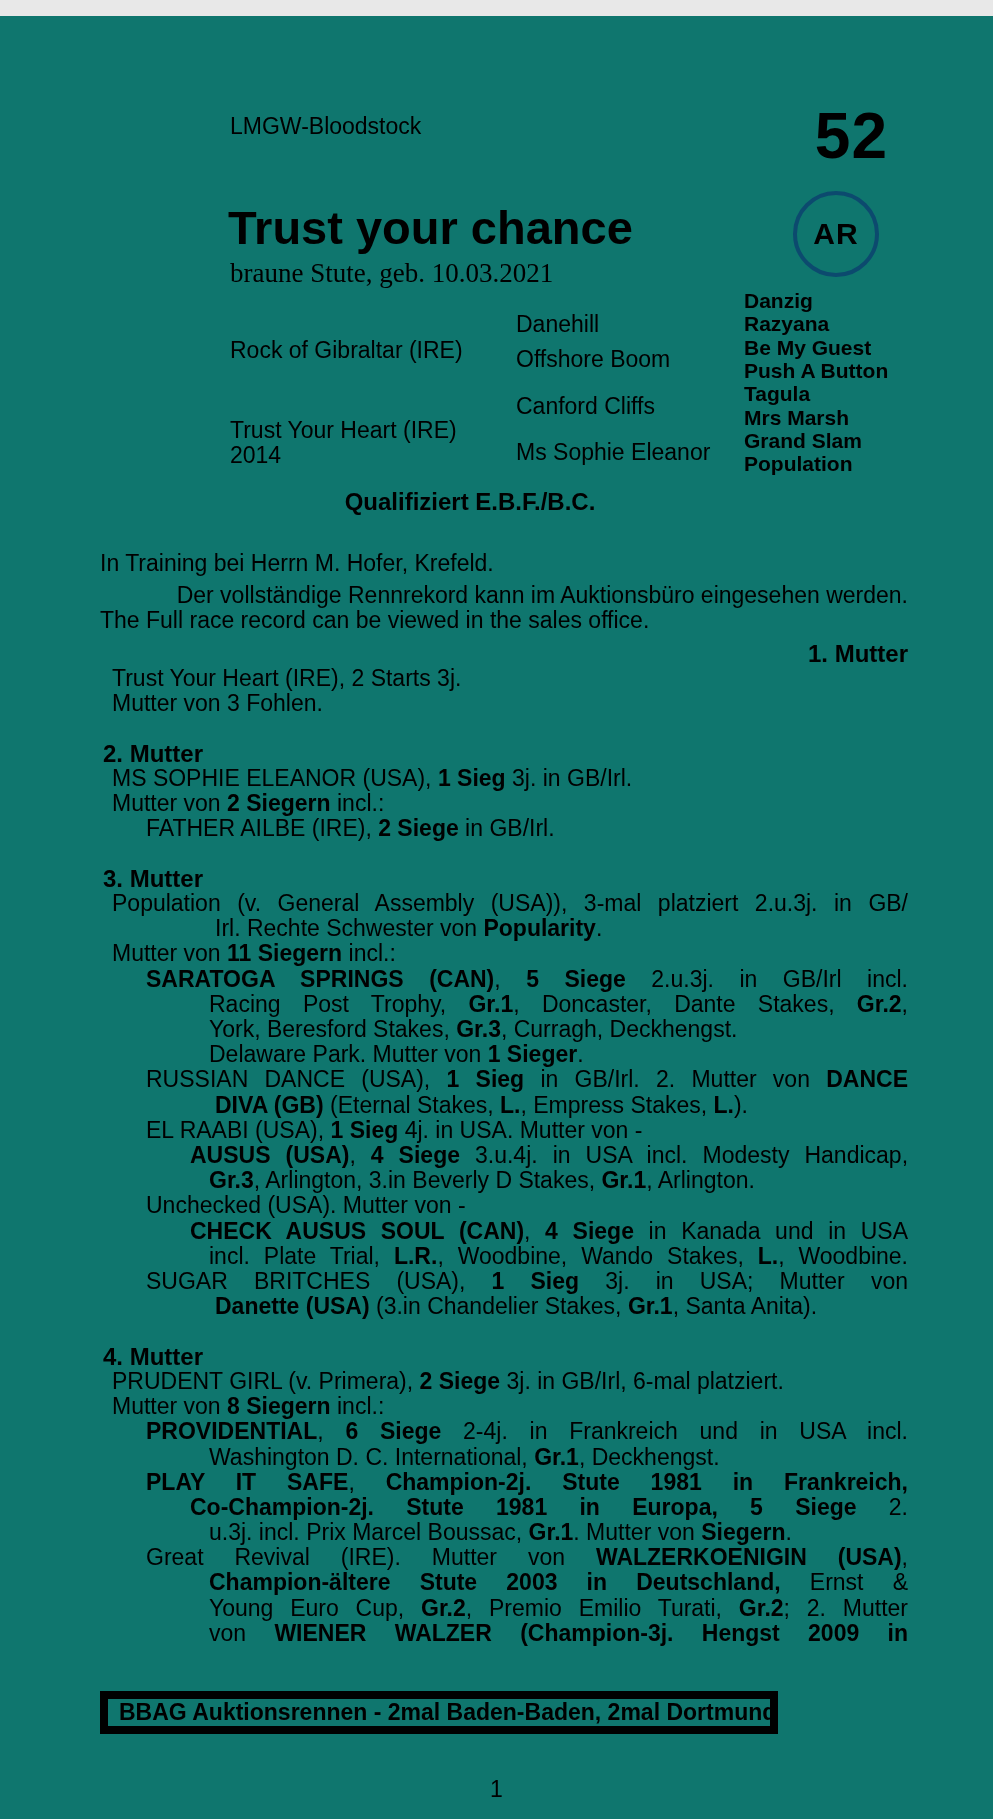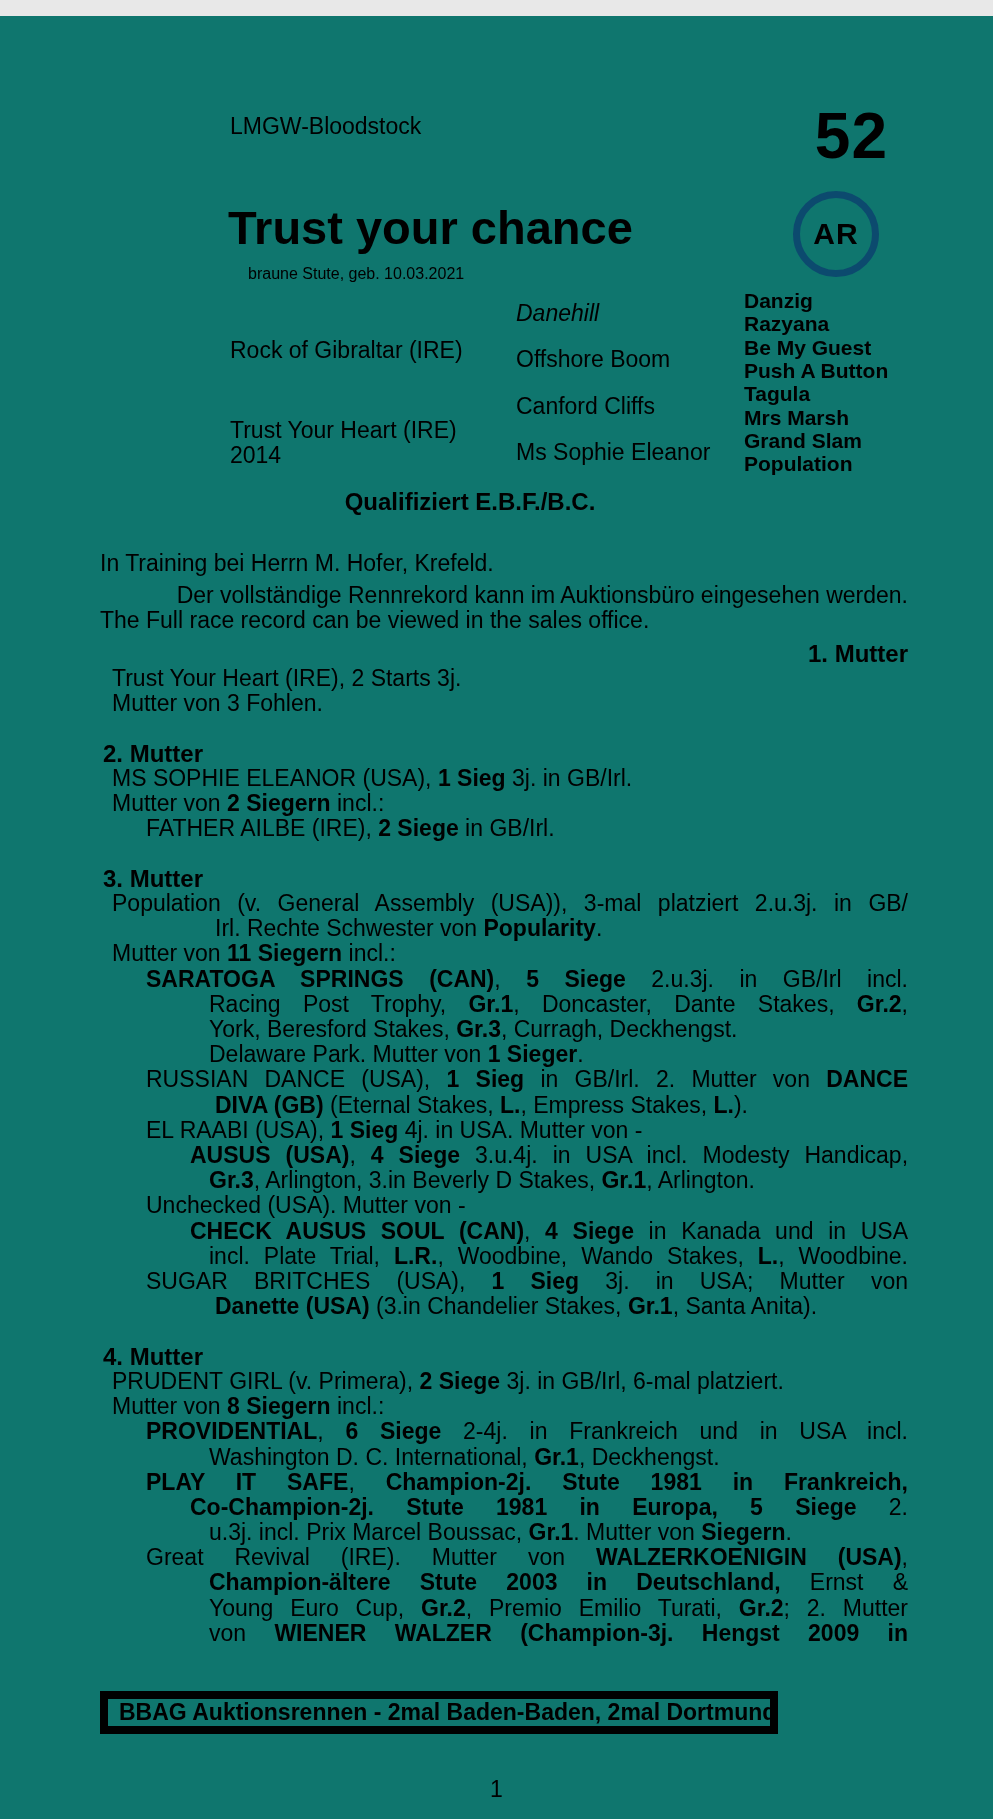--- a/index.html
+++ b/index.html
@@ -5,23 +5,23 @@
   html,body{margin:0;padding:0;background:#e8e8e8;}
   #page{
     position:relative;width:993px;height:1819px;background:#0f766e;
     font-family:"Liberation Sans","DejaVu Sans",sans-serif;color:#000;
     overflow:hidden;margin:16px auto;
   }
   .abs{position:absolute;}
   .brand{left:230px;top:98px;font-size:23px;line-height:25px;}
   .lot{right:105px;top:88px;font-size:64px;font-weight:700;line-height:1;letter-spacing:1px;}
   .title{left:228px;top:188px;font-size:47px;font-weight:700;line-height:1;letter-spacing:0px;white-space:nowrap;}
-  .subtitle{left:248px;top:245px;font-size:16px;line-height:25px;}
+  .subtitle{left:230px;top:245px;font-size:27px;line-height:25px;font-family:Liberation Serif, serif;}
   .badge{
-    left:793px;top:175px;width:86px;height:86px;border:7px solid #0c4a6e;border-radius:50%;
+    left:793px;top:175px;width:86px;height:86px;border:4px solid #0c4a6e;border-radius:50%;
     box-sizing:border-box;display:flex;align-items:center;justify-content:center;
     font-size:30px;font-weight:700;letter-spacing:1px;
   }
   .ped{font-size:23px;line-height:25px;white-space:nowrap;}
   .gen1a{left:230px;top:322px;}
   .gen1b{left:230px;top:402px;line-height:25.2px;}
   .gen2{left:516px;}
   .gen3{left:744px;top:273px;line-height:23.35px;font-size:21px;white-space:nowrap;font-weight:bold;}
   .qualif{left:0;top:472px;width:940px;text-align:center;font-size:24px;font-weight:700;}
   .bodyblock{left:97px;top:535px;width:811px;font-size:23px;line-height:25.2px;}
@@ -59,21 +59,21 @@
     <span>AR</span>
   </div>
 
   <div class="abs ped gen1a">Rock of Gibraltar (IRE)</div>
   <div class="abs ped gen1b">
     <div>Trust Your Heart (IRE)</div>
     <div>2014</div>
   </div>
 
   <div id="gen2">
-      <div class="abs ped gen2" style="top: 285px; font-style: italic;">Danehill</div>
+      <div class="abs ped gen2" style="top: 296px;">Danehill</div>
       <div class="abs ped gen2" style="top: 331px;">Offshore Boom</div>
       <div class="abs ped gen2" style="top: 378px;">Canford Cliffs</div>
       <div class="abs ped gen2" style="top: 424px;">Ms Sophie Eleanor</div>
     </div>
 
   <div class="abs gen3" id="gen3">
       <div>Danzig</div>
       <div>Razyana</div>
       <div>Be My Guest</div>
       <div>Push A Button</div>

